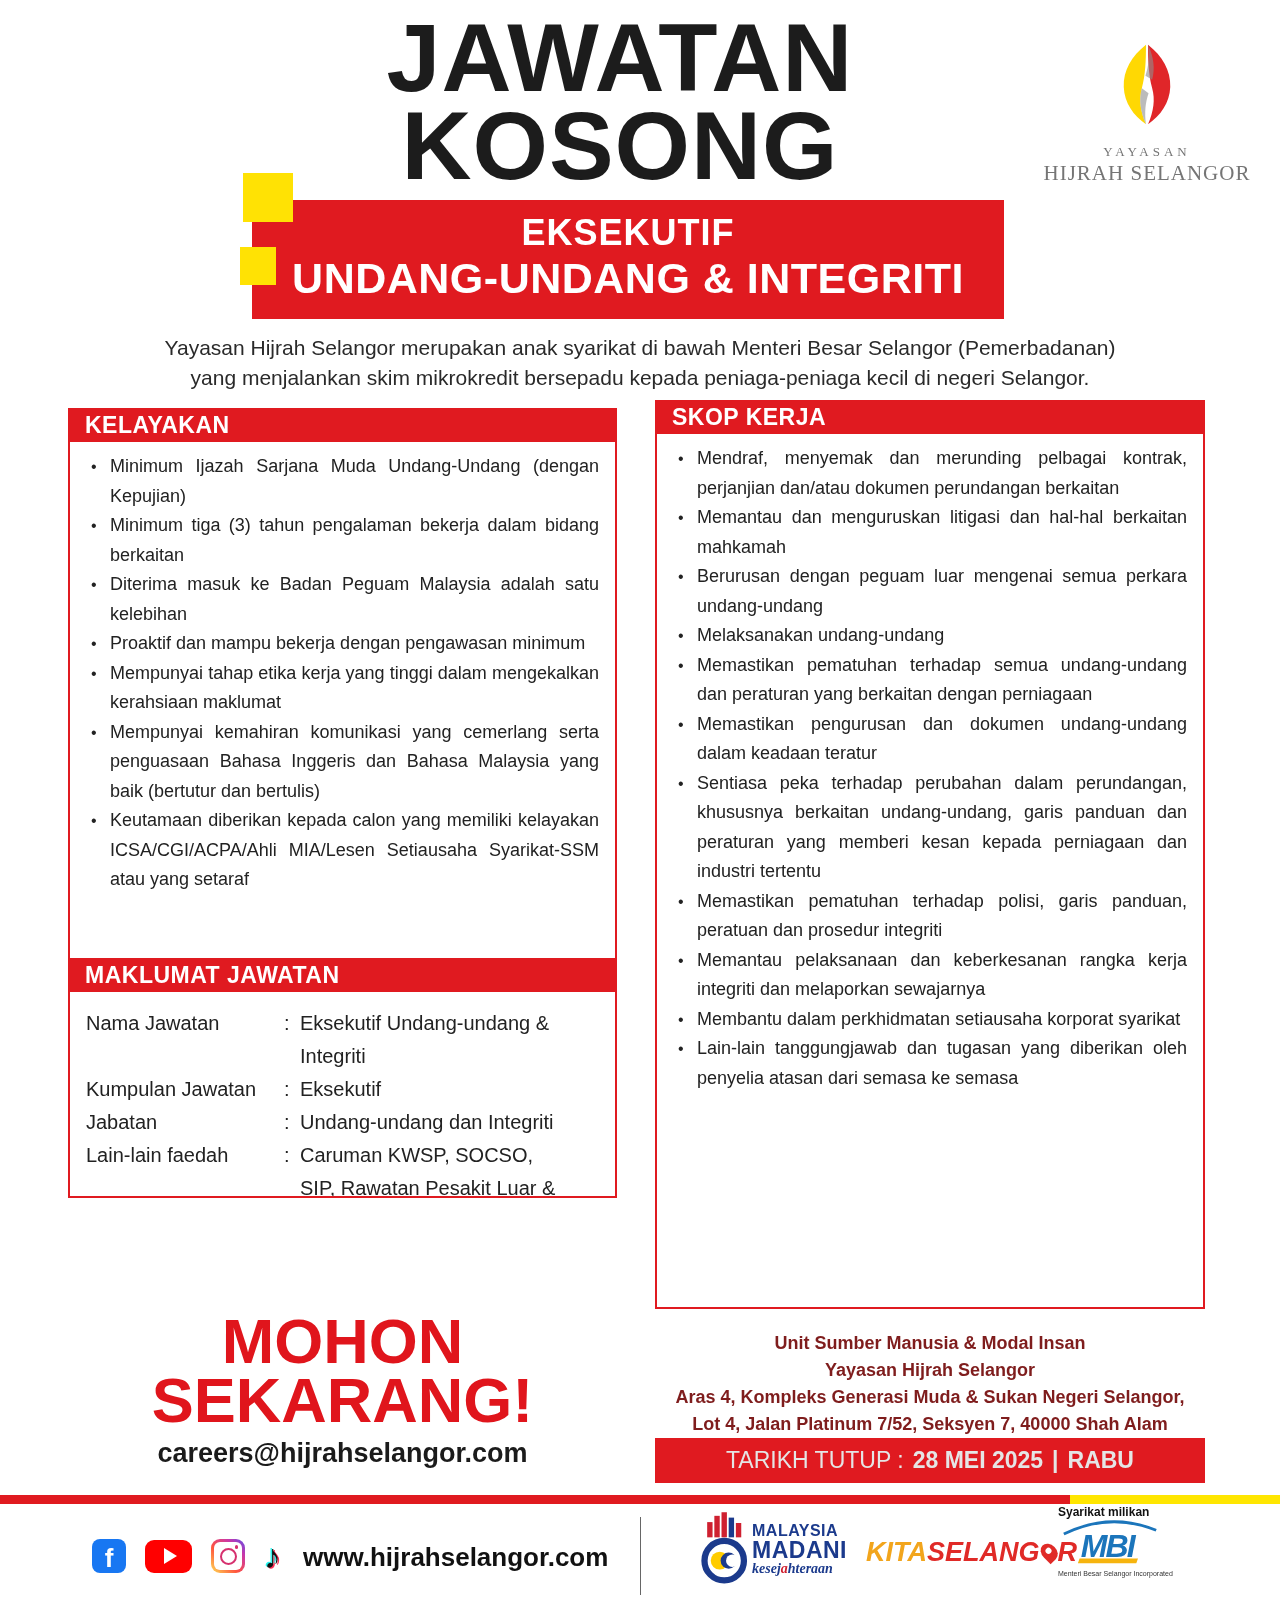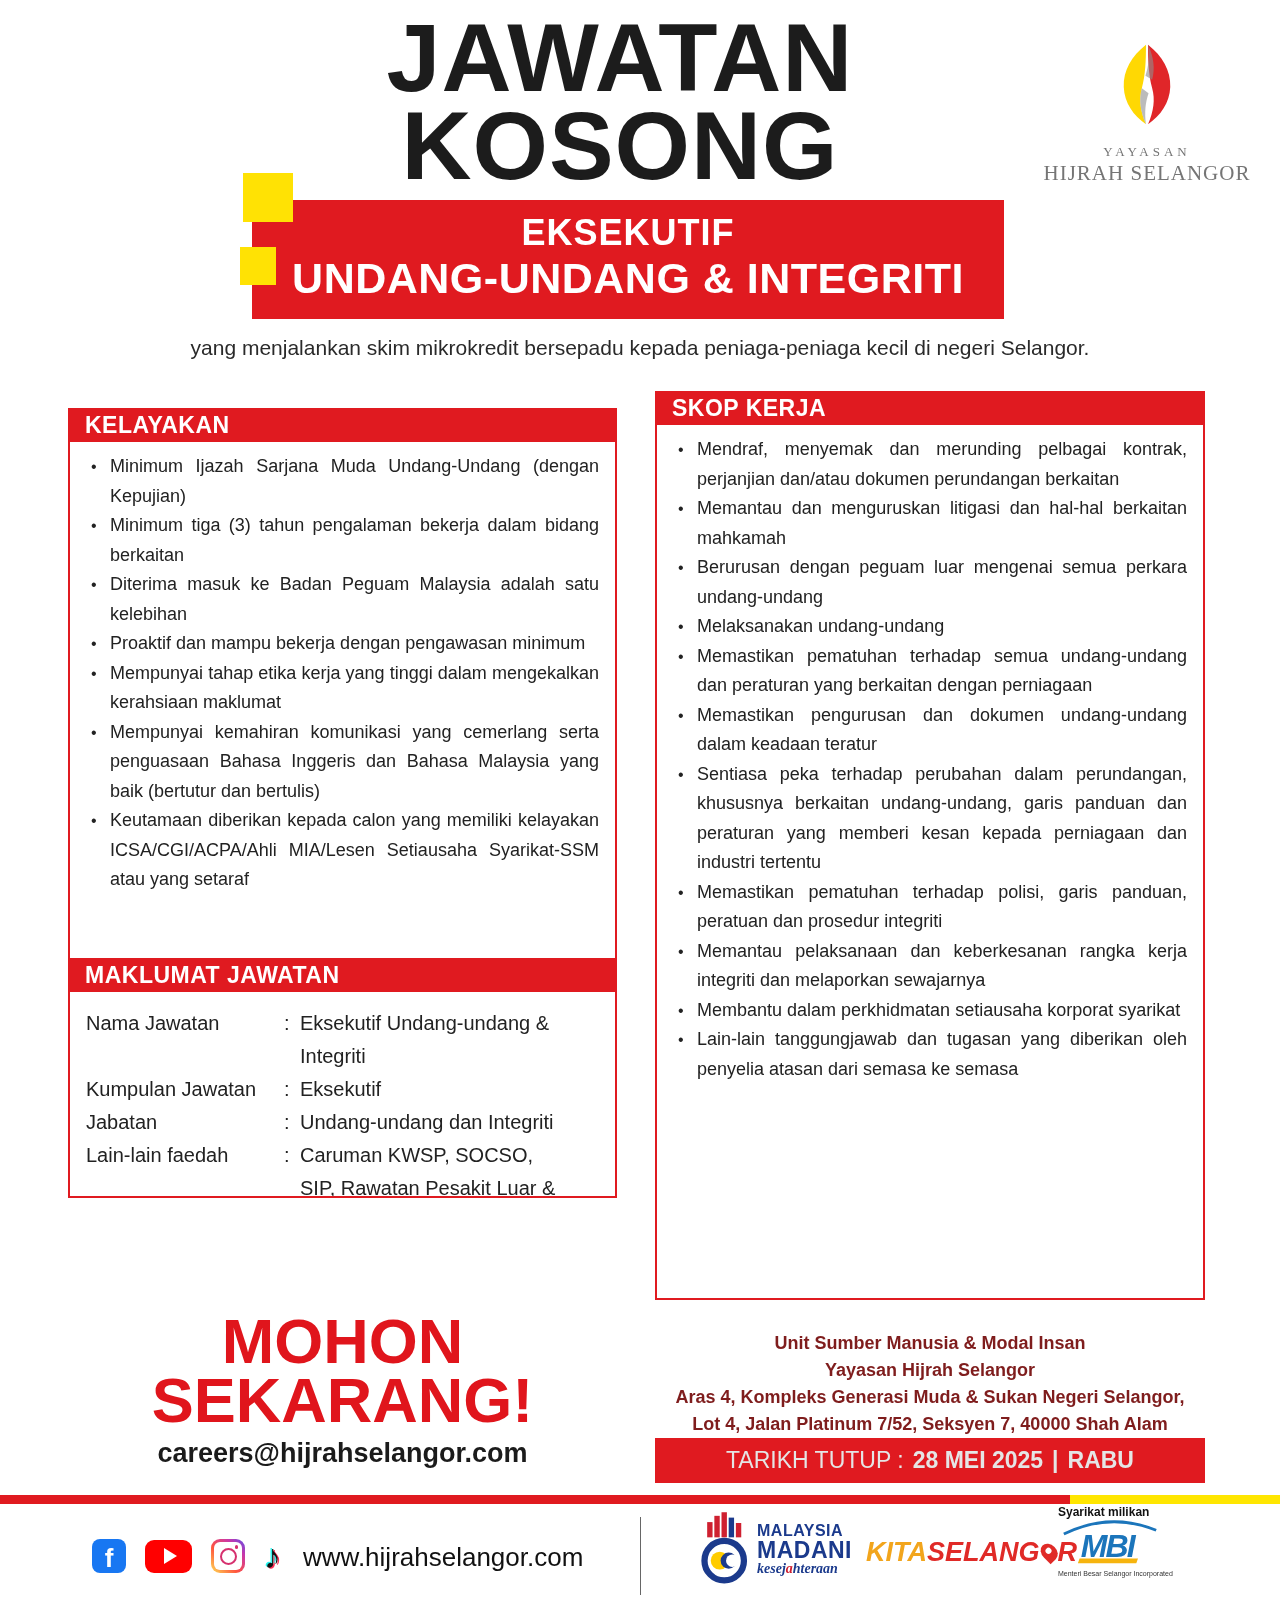--- a/index.html
+++ b/index.html
@@ -21,21 +21,21 @@
   .banner-line1{margin-top:13px;font-size:36px;font-weight:800;letter-spacing:1px;line-height:40px;}
   .banner-line2{font-size:43px;font-weight:800;letter-spacing:.5px;line-height:48px;margin-top:1px;}
 
   .intro{position:absolute;left:50px;top:333px;width:1180px;text-align:center;font-size:21px;line-height:30px;color:#2a2a2a;}
 
   
   .box{position:absolute;border:2px solid #e01a20;background:#fff;box-sizing:border-box;overflow:hidden;}
   .box-header{background:#e01a20;color:#fff;font-weight:800;font-size:23px;letter-spacing:.5px;
               height:33px;line-height:33px;padding:0 16px;margin:-1px -1px 0 -1px;}
   .kelayakan-box{left:68px;top:408px;width:549px;height:660px;}
-  .skop-box{left:655px;top:391px;width:550px;height:909px;}
+  .skop-box{left:655px;top:400px;width:550px;height:909px;}
   .maklumat-box{left:68px;top:958px;width:549px;height:240px;}
 
   ul.bullets{margin:10px 16px 0 14px;padding:0;list-style:none;}
   ul.bullets li{font-size:18px;line-height:29.5px;text-align:justify;padding-left:26px;position:relative;color:#222;}
   ul.bullets li::before{content:"\2022";position:absolute;left:7px;top:0;font-size:16px;}
 
   .maklumat-body{padding:15px 16px 0 16px;font-size:20px;line-height:33px;color:#222;}
   .m-row{display:flex;}
   .m-label{width:198px;flex:none;}
   .m-colon{width:16px;flex:none;}
@@ -62,25 +62,25 @@
          display:flex;align-items:flex-end;justify-content:center;line-height:30px;}
   .ic-yt{width:47px;height:33px;border-radius:9px;background:#ff0000;display:flex;align-items:center;justify-content:center;}
   .ic-yt .tri{width:0;height:0;border-left:13px solid #fff;border-top:8px solid transparent;border-bottom:8px solid transparent;margin-left:3px;}
   .ic-ig{width:34px;height:34px;border-radius:9px;padding:3px;box-sizing:border-box;
          background:linear-gradient(45deg,#ffdd55 0%,#ff543e 40%,#c837ab 75%,#5b4fe9 100%);}
   .ic-ig .in{width:100%;height:100%;background:#fff;border-radius:6px;display:flex;align-items:center;justify-content:center;position:relative;}
   .ic-ig .lens{width:13px;height:13px;border:2.5px solid #d6306e;border-radius:50%;}
   .ic-ig .dot{position:absolute;top:3px;right:4px;width:3.5px;height:3.5px;background:#d6306e;border-radius:50%;}
   .ic-tt{font-size:34px;font-weight:800;color:#111;line-height:34px;
          text-shadow:-1.5px -1px 0 #25f4ee,1.5px 1px 0 #fe2c55;}
-  .website{position:absolute;left:303px;top:1542px;font-size:26px;font-weight:400;color:#111;}
+  .website{position:absolute;left:303px;top:1542px;font-size:26px;font-weight:700;color:#111;}
 
   .divider{position:absolute;left:640px;top:1517px;width:1px;height:78px;background:#666;}
 
-  .madani{position:absolute;left:700px;top:1511px;display:flex;align-items:center;gap:5px;}
+  .madani{position:absolute;left:700px;top:1511px;display:flex;align-items:center;}
   .madani-text{text-align:left;}
   .madani-l1{font-size:16px;font-weight:900;color:#1b3a8c;line-height:16px;letter-spacing:.5px;}
   .madani-l2{font-size:23px;font-weight:900;color:#1b3a8c;line-height:22px;letter-spacing:.5px;}
   .madani-l3{font-family:"Liberation Serif",serif;font-style:italic;font-size:14px;font-weight:700;color:#1b3a8c;line-height:15px;}
   .madani-l3 .red{color:#cf2030;}
 
   .kita{position:absolute;left:866px;top:1537px;font-style:italic;font-weight:900;font-size:27px;letter-spacing:0;white-space:nowrap;}
   .kita .gold{color:#f2a51c;}
   .kita .red{color:#e02a27;}
   .kita .pin{display:inline-block;width:15px;height:19px;background:#e02a27;border-radius:50% 50% 50% 0;
@@ -113,20 +113,21 @@
   </div>
 
   <div class="sq1"></div>
   <div class="sq2"></div>
   <div class="banner">
     <div class="banner-line1">EKSEKUTIF</div>
     <div class="banner-line2">UNDANG-UNDANG &amp; INTEGRITI</div>
   </div>
 
   <div class="intro">
+    <div>Yayasan Hijrah Selangor merupakan anak syarikat di bawah Menteri Besar Selangor (Pemerbadanan)</div>
     <div>yang menjalankan skim mikrokredit bersepadu kepada peniaga-peniaga kecil di negeri Selangor.</div>
   </div>
 
   <div class="box kelayakan-box">
     <div class="box-header">KELAYAKAN</div>
     <ul class="bullets">
       <li>Minimum Ijazah Sarjana Muda Undang-Undang (dengan Kepujian)</li>
       <li>Minimum tiga (3) tahun pengalaman bekerja dalam bidang berkaitan</li>
       <li>Diterima masuk ke Badan Peguam Malaysia adalah satu kelebihan</li>
       <li>Proaktif dan mampu bekerja dengan pengawasan minimum</li>

